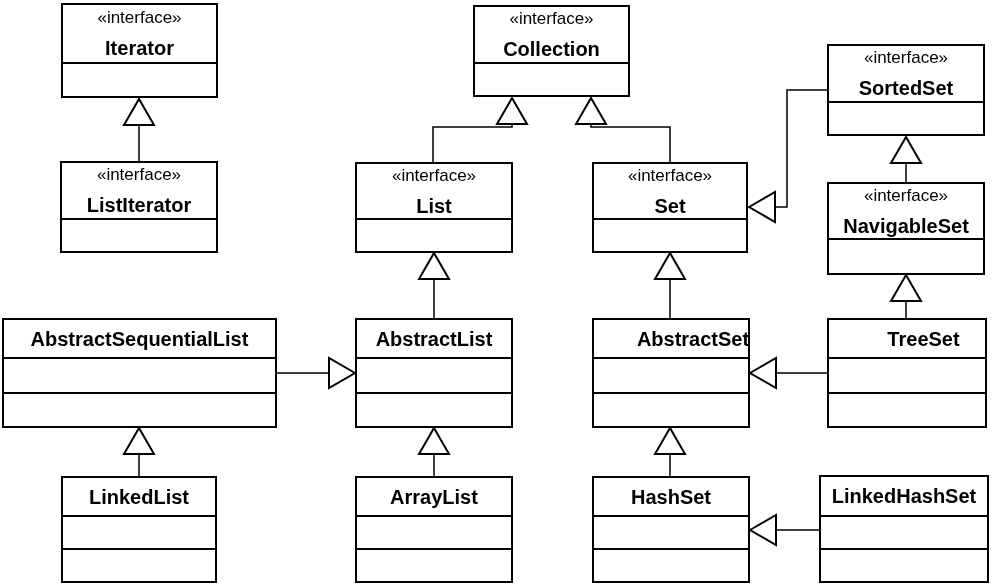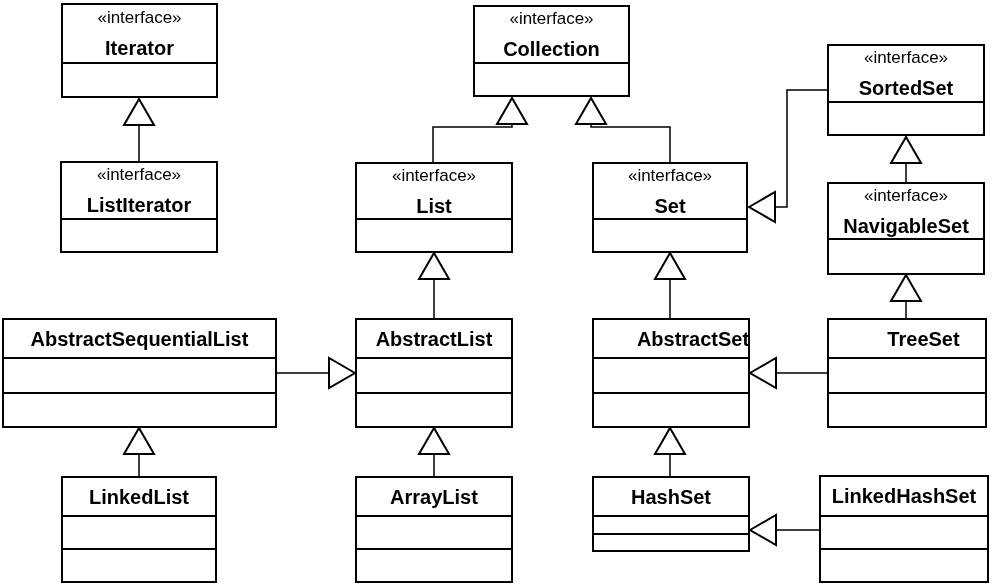--- a/index.html
+++ b/index.html
@@ -215,21 +215,21 @@
       <div class="compartment"></div>
       <div class="compartment"></div>
     </div>
     <div class="node" style="left: 355px; top: 476px; width: 158px; height: 107px;">
       <div class="header" style="height: 37px;">
         <div class="class-name">ArrayList</div>
       </div>
       <div class="compartment"></div>
       <div class="compartment"></div>
     </div>
-    <div class="node" style="left: 592px; top: 476px; width: 158px; height: 76px;">
+    <div class="node" style="left: 592px; top: 476px; width: 158px; height: 107px;">
       <div class="header" style="height: 37px;">
         <div class="class-name">HashSet</div>
       </div>
       <div class="compartment"></div>
       <div class="compartment"></div>
     </div>
     <div class="node" style="left: 819px; top: 475px; width: 170px; height: 108px;">
       <div class="header" style="height: 38px;">
         <div class="class-name">LinkedHashSet</div>
       </div>

